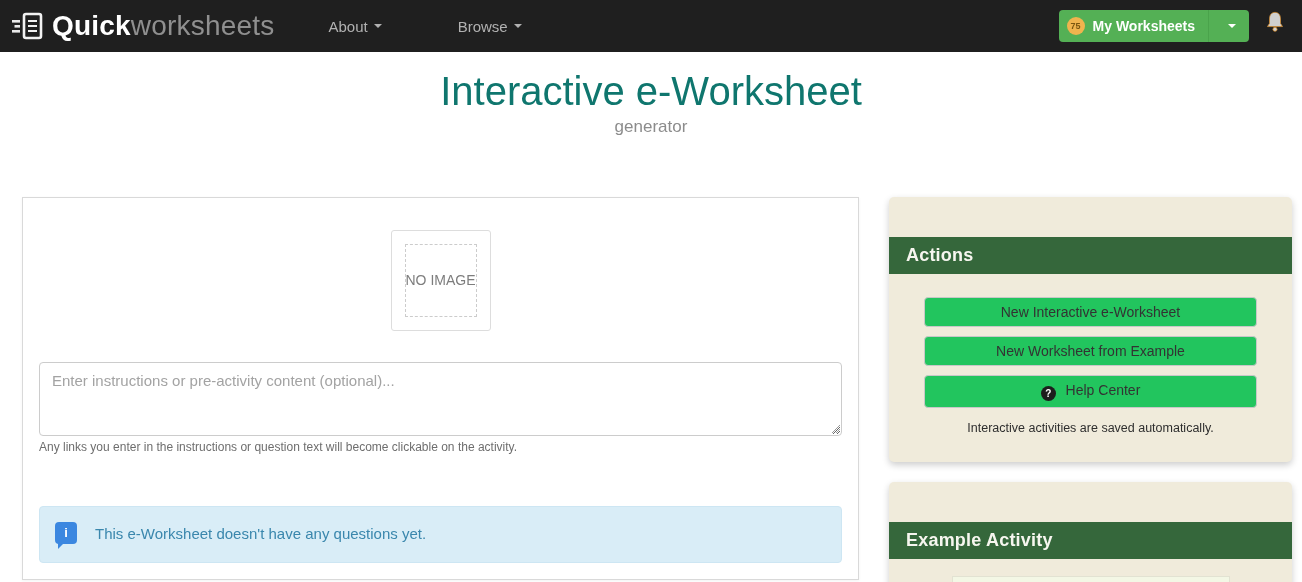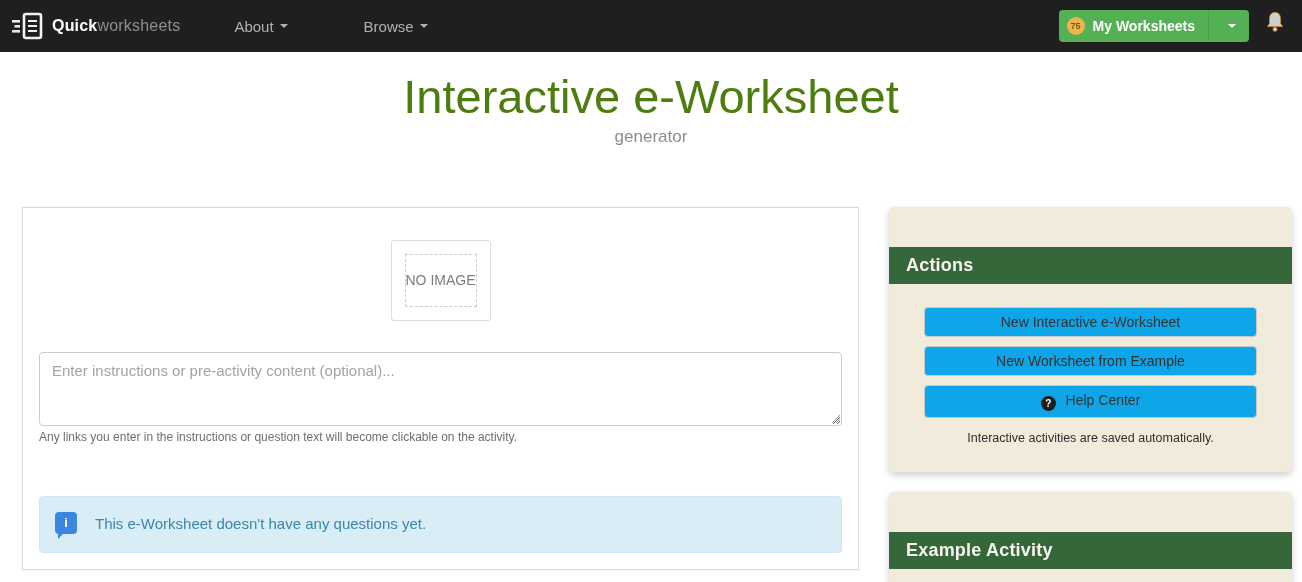--- a/index.html
+++ b/index.html
@@ -4,65 +4,65 @@
 <style>
   * { margin:0; padding:0; box-sizing:border-box; }
   html,body { background:#fff; }
   body { font-family:"Liberation Sans", sans-serif; }
   .page { position:relative; width:1302px; height:582px; overflow:hidden; background:#fff; }
 
   
   .navbar { height:52px; background:#1f1f1f; display:flex; align-items:center; padding:0 10px 0 12px; }
   .brand { display:flex; align-items:center; cursor:pointer; }
   .brand-icon { display:inline-flex; margin-right:7px; }
-  .brand-text { font-size:16px; color:#fff; font-weight:bold; letter-spacing:.2px; }
+  .brand-text { font-size:28px; color:#fff; font-weight:bold; letter-spacing:.2px; }
   .brand-text .light { font-weight:normal; color:#8f8f8f; }
   .nav-links { display:flex; align-items:center; margin-left:38px;gap:44px; }
   .nav-link { color:#b1b1b1; font-size:15px; padding:15px 16px; cursor:pointer; display:flex; align-items:center; }
   .caret { display:inline-block; width:0; height:0; border-left:4px solid transparent; border-right:4px solid transparent; border-top:4px solid currentColor; margin-left:6px; }
   .nav-right { margin-left:auto; display:flex; }
   .btn-group { display:flex; border-radius:4px; overflow:hidden; }
   .btn-green { background:#54b055; border:none; color:#fff; font-weight:bold; font-size:14px; cursor:pointer; font-family:inherit; }
   .btn-green.main { display:flex; align-items:center; padding:7px 13px 7px 8px; }
   .btn-green.caret-part { padding:7px 13px; border-left:1px solid #4aa34b; display:flex; align-items:center; }
   .count-badge { display:inline-block; width:18px; height:18px; border-radius:50%; background:#f0b44e; color:#7a5510; font-size:9px; font-weight:bold; line-height:18px; text-align:center; margin-right:8px; }
   .bell { margin-left:15px; margin-right:6px; display:inline-flex; cursor:pointer; }
 
   
   .page-header { text-align:center; margin-top:17px; }
-  .page-header h1 { font-size:47px; font-weight:normal; color:#4d7c0f; }
+  .page-header h1 { font-size:40px; font-weight:normal; color:#0f766e; }
   .page-header .subtitle { font-size:17px; color:#8c8c8c; margin-top:3px; }
 
   
   .content-row { display:flex; align-items:flex-start; margin-top:60px; padding-left:22px; }
 
   
   .editor-card { width:837px; background:#fff; border:1px solid #d9d9d9; box-shadow:0 1px 3px rgba(0,0,0,.05); padding:32px 16px 16px; }
-  .no-image-box { width:100px; height:81px; margin:0 auto; border:1px solid #ddd; border-radius:3px; background:#fff; padding:13px 13px; cursor:pointer; }
+  .no-image-box { width:100px; height:101px; margin:0 auto; border:1px solid #ddd; border-radius:3px; background:#fff; padding:13px 13px; cursor:pointer; }
   .no-image-inner { width:100%; height:100%; border:1px dashed #ccc; display:flex; align-items:center; justify-content:center; text-align:center; font-size:14px; color:#7d7d7d; line-height:1.25; }
   .title-input { display:block; width:100%; height:32px; margin-top:13px; border:1px solid #ccc; border-radius:4px; text-align:center; font-size:15px; font-weight:bold; font-family:inherit; color:#333; outline:none; }
   .title-input::placeholder { color:#8f8f8f; font-weight:bold; }
   .ta-wrap { position:relative; margin-top:31px; }
   .instructions { display:block; width:100%; height:74px; border:1px solid #ccc; border-radius:4px; padding:9px 12px; font-size:15px; font-family:inherit; color:#333; resize:vertical; outline:none; }
   .instructions::placeholder { color:#a3a3a3; }
   .ta-grip { position:absolute; right:2px; bottom:3px; width:10px; height:10px; pointer-events:none;
              background:repeating-linear-gradient(135deg, transparent 0 2px, #999 2px 3px);
              clip-path:polygon(100% 0, 100% 100%, 0 100%); }
   .helper-text { font-size:12px; color:#6e6e6e; margin-top:4px; }
   .alert-info { margin-top:52px; background:#d9edf7; border:1px solid #cde6f3; border-radius:4px; padding:15px 15px 18px; display:flex; align-items:center; }
   .info-icon { flex:none; width:22px; height:22px; background:#3b87e0; border-radius:4px; color:#fff; font-weight:bold; font-style:normal; text-align:center; line-height:22px; font-size:13px; position:relative; margin-right:18px; }
   .info-icon::after { content:""; position:absolute; left:3px; bottom:-5px; border-style:solid; border-width:6px 6px 0 0; border-color:#3b87e0 transparent transparent transparent; }
   .alert-text { font-size:15px; color:#3a87ad; }
 
   
   .right-col { width:403px; margin-left:30px; }
   .panel { border-radius:5px; overflow:hidden; box-shadow:0 3px 7px rgba(0,0,0,.2); margin-bottom:20px; background:#f0ebdb; }
   .panel-heading { background:#35673b; color:#f6f6ef; font-size:18px; font-weight:bold; padding:8px 17px; letter-spacing:.2px;margin-top:40px; }
   .panel-body { padding:23px 35px 27px; }
-  .panel-btn { display:block; width:100%; background:#0ea5e9; border:1px solid #c8c8c8; border-radius:4px; padding:6px 8px; font-size:14px; color:#333; font-family:inherit; margin-bottom:9px; cursor:pointer; text-align:center; }
+  .panel-btn { display:block; width:100%; background:#22c55e; border:1px solid #c8c8c8; border-radius:4px; padding:6px 8px; font-size:14px; color:#333; font-family:inherit; margin-bottom:9px; cursor:pointer; text-align:center; }
   .help-icon { display:inline-block; width:15px; height:15px; border-radius:50%; background:#1d1d1d; color:#fff; font-size:10px; font-weight:bold; line-height:15px; text-align:center; margin-right:6px; vertical-align:-2px; }
   .panel-note { text-align:center; font-size:12.5px; color:#2e2e2e; margin-top:13px; }
   .panel.example .panel-body { padding:17px; }
   .example-card { width:278px; min-height:120px; margin:0 auto; background:#f3f7e5; border:1px solid #e2e2d2; text-align:center; padding-top:9px; cursor:pointer; }
   .example-label { font-size:10.5px; color:#4a4a4a; margin-top:3px; letter-spacing:.3px; }
 </style>
 </head>
 <body>
 
 <div class="page">

